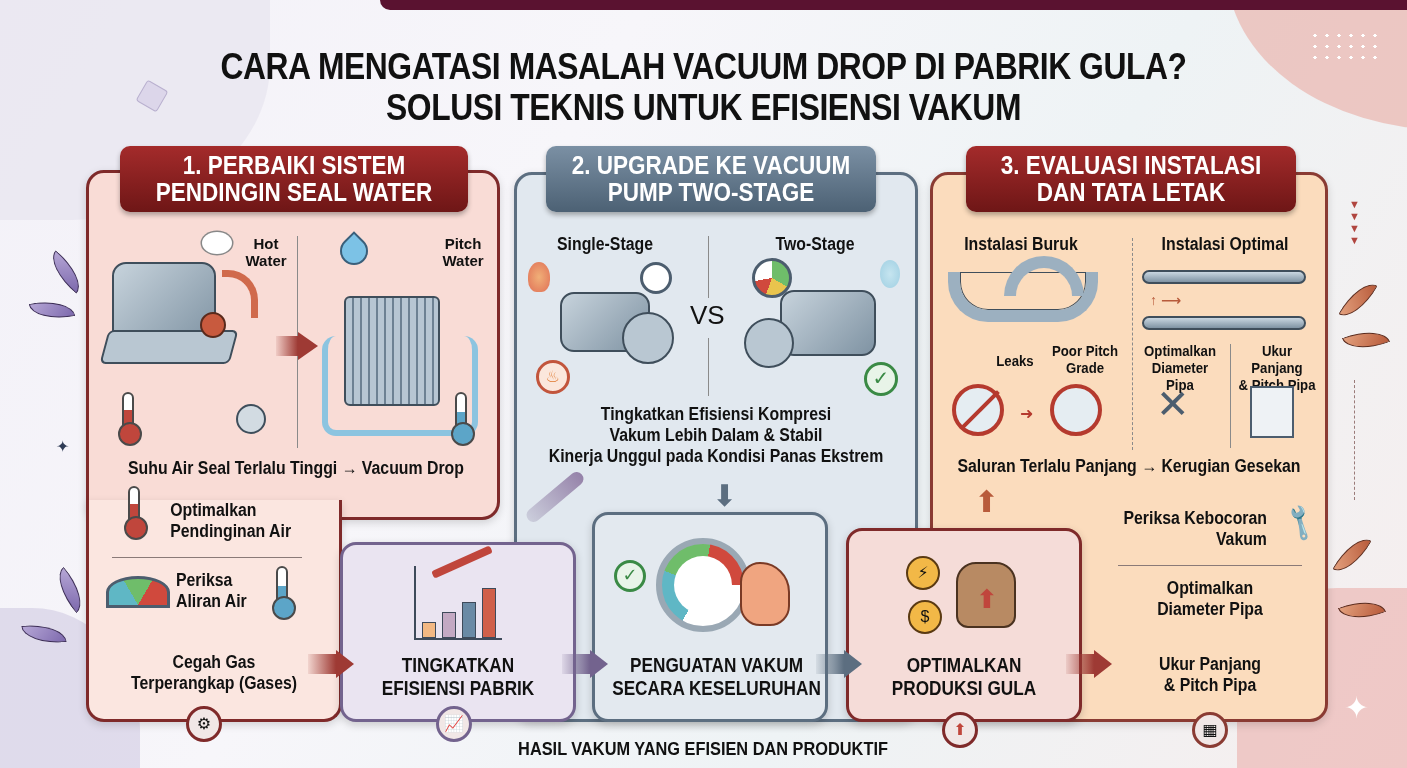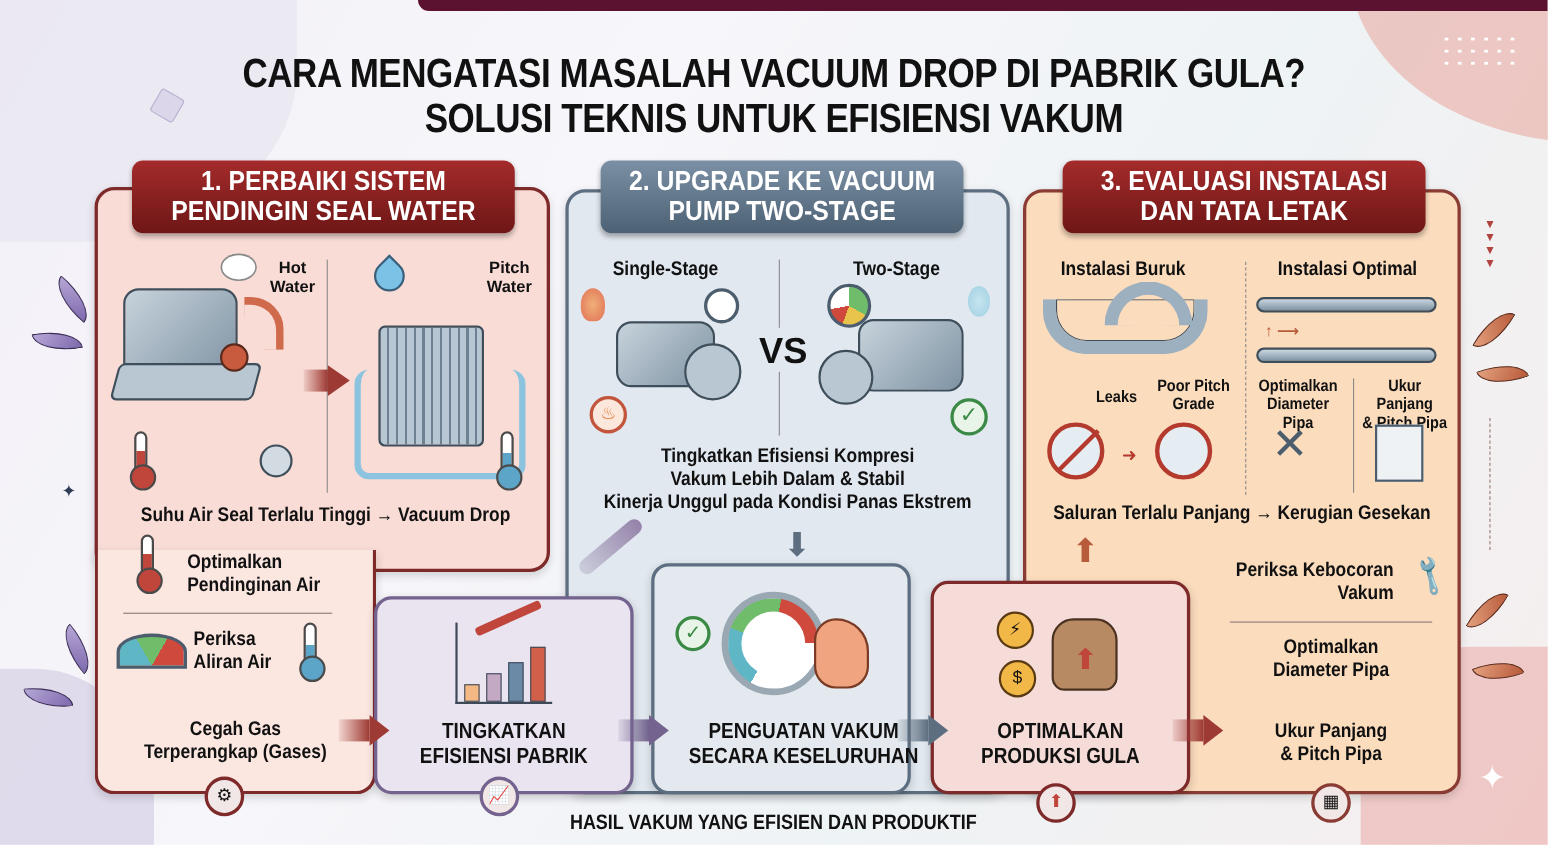--- a/index.html
+++ b/index.html
@@ -56,21 +56,21 @@
   .thermo.cold { background: linear-gradient(to top,#5ca5c8 55%,#fff 55%); }
   .thermo.cold::after { background:#5ca5c8; }
   .drop { position:absolute; width: 28px; height: 28px; background: #7cc2e6; border: 2px solid #3a5f7a; border-radius: 0 50% 50% 50%; transform: rotate(45deg); }
   .cooler { position:absolute; background: repeating-linear-gradient(90deg,#b7c6d3 0 6px,#6d8193 6px 8px); border:2px solid #3f4e5b; border-radius:6px; }
   .pipe-loop { position:absolute; border: 6px solid #8cc4e0; border-radius: 14px; }
   .arrow-r { position:absolute; width:0; height:0; border-top: 14px solid transparent; border-bottom: 14px solid transparent; }
   .arrow-shaft { position:absolute; height: 20px; }
   .gauge { position:absolute; border-radius: 50% 50% 0 0; border: 3px solid #4c5d6e; background: conic-gradient(from -90deg at 50% 100%, #5fb7c5 0 60deg, #6fbd6a 60deg 120deg, #d0493d 120deg 180deg, transparent 180deg); overflow:hidden; }
   .check { position:absolute; border-radius:50%; border: 3px solid #3a8a45; background:#e8f4e8; color:#3a8a45; font-weight:900; text-align:center; }
   .flame-badge { position:absolute; border-radius:50%; border: 3px solid #c2553c; background:#fbe7dc; color:#e07a30; text-align:center; }
-  .vs { position:absolute; font-weight: 700; font-size: 33px; }
+  .vs { position:absolute; font-weight: 400; font-size: 26px; }
   .pipe { position:absolute; height: 14px; background: linear-gradient(#c9d6e0,#7f93a3); border: 2px solid #3f4e5b; border-radius: 7px; }
   .no-sign { position:absolute; border-radius:50%; border: 4px solid #b53a2e; background:#e5edf2; }
   .no-sign::after { content:""; position:absolute; left:50%; top:-4px; width:4px; height:calc(100% + 8px); background:#b53a2e; transform: rotate(45deg); }
   .bars { position:absolute; display:flex; align-items:flex-end; gap:6px; border-left:2px solid #3e4a5a; border-bottom:2px solid #3e4a5a; padding: 0 6px; }
   .bars div { width: 14px; border:1.5px solid #3e4a5a; }
   .card { position:absolute; border-radius: 16px; border: 3px solid; box-shadow: 0 3px 8px rgba(0,0,0,.18); }
   .card-title { position:absolute; left:0; right:0; text-align:center; font-weight:900; font-size: 20px; line-height: 23px; }
   .card-title span { display:block; transform: scaleX(0.86); }
   .round-icon { position:absolute; width: 36px; height: 36px; border-radius: 50%; border: 3px solid #7f2a2a; background: #f1e7e6; text-align:center; line-height: 30px; font-size: 16px; }
   .coin { position:absolute; width: 34px; height: 34px; border-radius:50%; background:#f2b847; border:2px solid #5a3a12; text-align:center; line-height:30px; font-size: 16px; }
@@ -251,21 +251,21 @@
   <span>TINGKATKAN</span>
   <span>EFISIENSI PABRIK</span>
 </div>
 <div class="round-icon" style="left:436px;top:706px;border-color:#73638e;">📈</div>
 
 <div class="card" style="left:592px;top:512px;width:236px;height:210px;background:#e3e9ef;border-color:#5c6e80;"></div>
 <div class="check" style="left:614px;top:560px;width:32px;height:32px;line-height:24px;font-size:18px;">✓</div>
 <div style="position:absolute;left:656px;top:538px;width:94px;height:94px;border-radius:50%;border:6px solid #9aa8b4;background:conic-gradient(from 210deg,#5fb7c5 0 80deg,#6fbd6a 80deg 160deg,#d0493d 160deg 240deg,#fff 240deg);"></div>
 <div style="position:absolute;left:668px;top:550px;width:58px;height:58px;border-radius:50%;background:#fff;left:674px;top:556px;"></div>
 <div style="position:absolute;left:740px;top:562px;width:50px;height:64px;background:#f0a580;border:2px solid #7a3a25;border-radius:20px 30px 20px 20px;"></div>
-<div class="card-title" style="left:594px;width:273px;top:654px;">
+<div class="card-title" style="left:580px;width:273px;top:654px;">
   <span>PENGUATAN VAKUM</span>
   <span>SECARA KESELURUHAN</span>
 </div>
 
 <div class="card" style="left:846px;top:528px;width:236px;height:194px;background:#f5dcd8;border-color:#7f2a2a;"></div>
 <div class="coin" style="left:906px;top:556px;">⚡</div>
 <div class="coin" style="left:908px;top:600px;">$</div>
 <div class="sack" style="left:956px;top:562px;"></div>
 <div style="position:absolute;left:976px;top:584px;color:#c0463c;font-size:26px;font-weight:900;">⬆</div>
 <div class="card-title" style="left:846px;width:236px;top:654px;">

